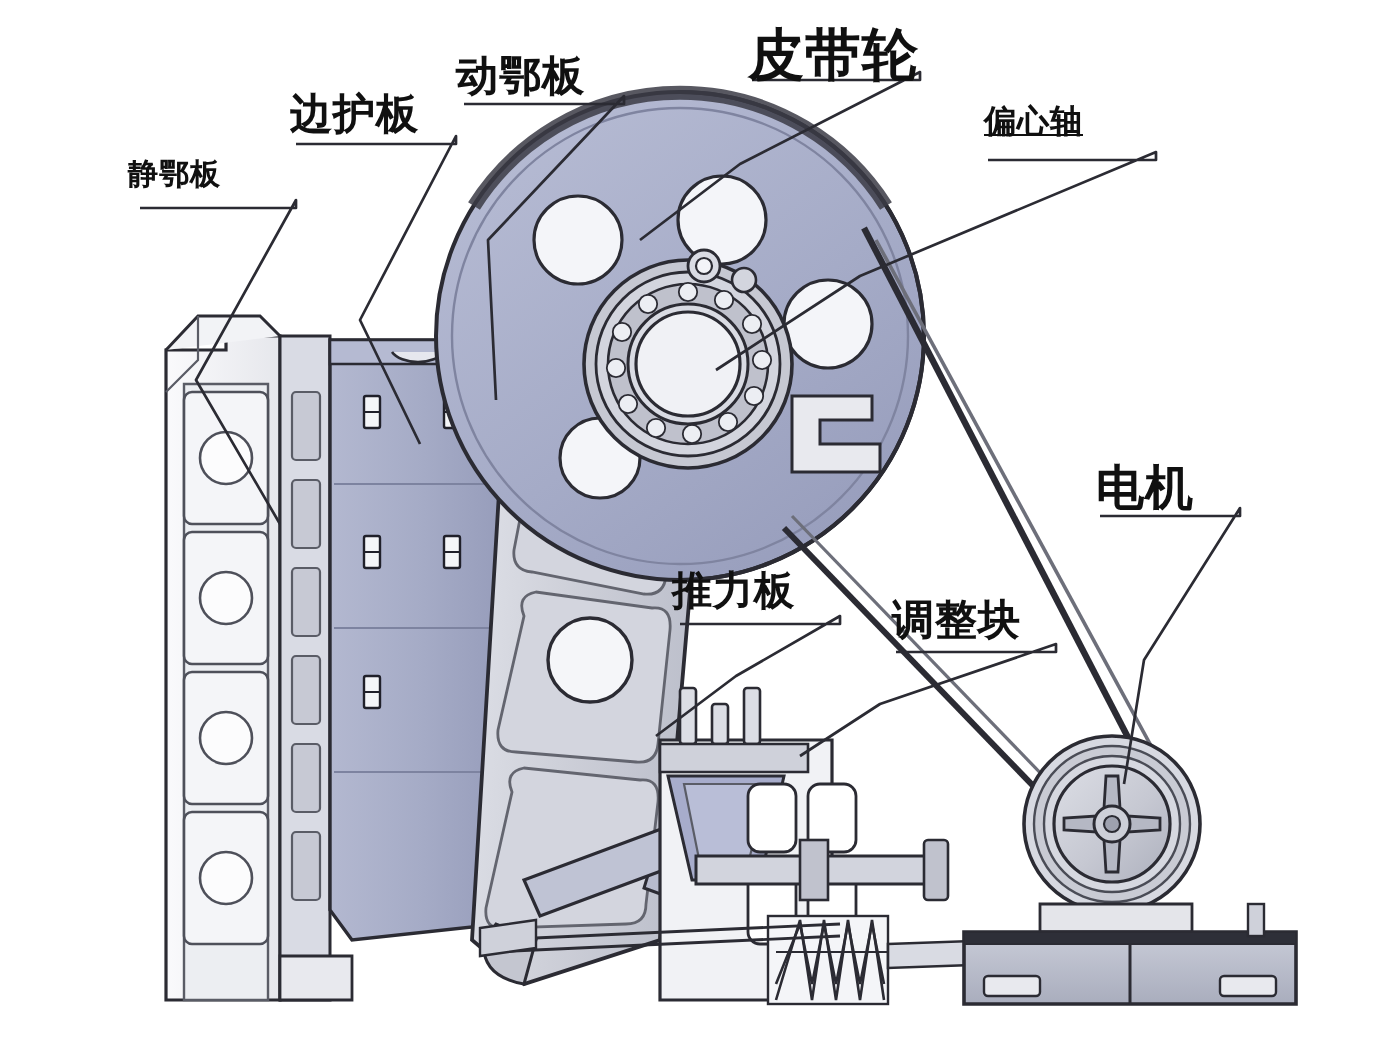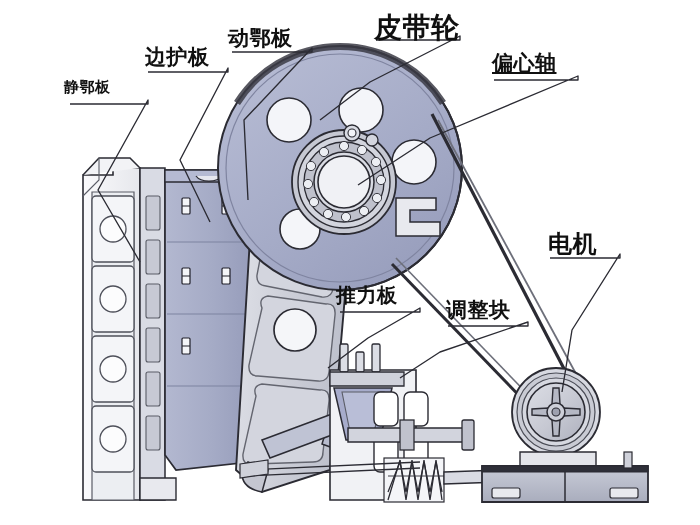--- a/index.html
+++ b/index.html
@@ -282,18 +282,18 @@
       <path d="M 448,326 L 528,326 L 528,322 L 440,352 L 400,378"></path>
       <path d="M 550,258 L 620,258 L 620,254 L 572,330 L 562,392"></path>
     </g>
   </svg>
 
 
   <div class="lbl" style="left:64px;  top:80px;  font-size:15px;">静鄂板</div>
   <div class="lbl" style="left:145px; top:47px;  font-size:21px;">边护板</div>
   <div class="lbl" style="left:228px; top:28px;  font-size:21px;text-align:center;">动鄂板</div>
   <div class="lbl" style="left:374px; top:14px;  font-size:28px;">皮带轮</div>
-  <div class="lbl" style="left:492px; top:53px;  font-size:21px;text-decoration:underline;">偏心轴</div>
+  <div class="lbl" style="left:492px; top:53px;  font-size:16px;text-decoration:underline;">偏心轴</div>
   <div class="lbl" style="left:336px; top:285px; font-size:20px;">推力板</div>
   <div class="lbl" style="left:446px; top:300px; font-size:21px;">调整块</div>
   <div class="lbl" style="left:548px; top:232px; font-size:24px;">电机</div>
 
 </div>
 
 </body></html>

